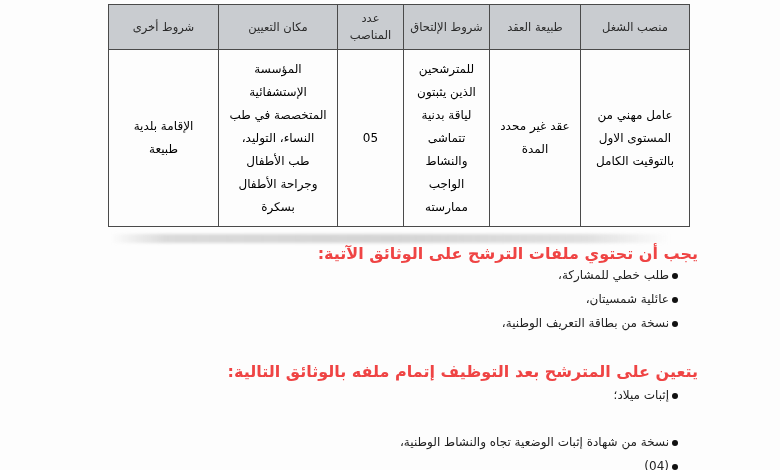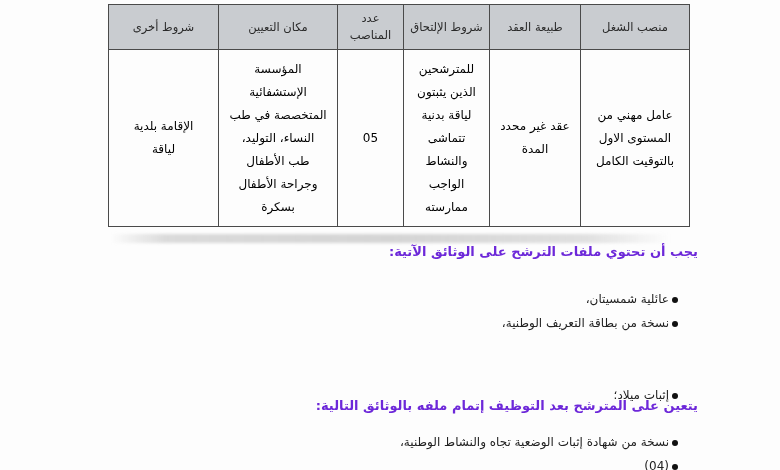--- a/index.html
+++ b/index.html
@@ -67,22 +67,22 @@
     }
 
     .section {
       position: absolute;
       right: 82px;
       direction: rtl;
       text-align: right;
     }
     .heading {
       font-weight: bold;
-      font-size: 13px;
-      color: #6d28d9;
+      font-size: 16px;
+      color: #ef4444;
       white-space: nowrap;
     }
     .bullet-item {
       position: absolute;
       right: 102px;
       direction: rtl;
       font-size: 12px;
       color: #222;
       white-space: nowrap;
     }
@@ -135,37 +135,40 @@
 الواجب ممارسته</span></td>
         <td class="c-count"><span class="cell-text">05</span></td>
         <td class="c-place"><span class="cell-text">المؤسسة
 الإستشفائية
 المتخصصة في طب
 النساء، التوليد،
 طب الأطفال
 وجراحة الأطفال
 بسكرة</span></td>
         <td class="c-other"><span class="cell-text">الإقامة بلدية
-لياقة</span></td>
+طبيعة</span></td>
       </tr>
     </tbody>
   </table>
 
   <div class="smudge"></div>
 
   <div class="section heading" style="top:244px;">يجب أن تحتوي ملفات الترشح على الوثائق الآتية:</div>
 
+  <div class="bullet-item" style="top:268px;">
+    <span class="bullet-dot"></span><span>طلب خطي للمشاركة،</span>
+  </div>
   <div class="bullet-item" style="top:292px;">
     <span class="bullet-dot"></span><span>عائلية شمسيتان،</span>
   </div>
   <div class="bullet-item" style="top:316px;">
     <span class="bullet-dot"></span><span>نسخة من بطاقة التعريف الوطنية،</span>
   </div>
 
-  <div class="section heading" style="top:362px;margin-top:36px;">يتعين على المترشح بعد التوظيف إتمام ملفه بالوثائق التالية:</div>
+  <div class="section heading" style="top:362px;">يتعين على المترشح بعد التوظيف إتمام ملفه بالوثائق التالية:</div>
 
   <div class="bullet-item" style="top:388px;">
     <span class="bullet-dot"></span><span>إثبات ميلاد؛</span>
   </div>
   <div class="bullet-item" style="top:435px;">
     <span class="bullet-dot"></span><span>نسخة من شهادة إثبات الوضعية تجاه والنشاط الوطنية،</span>
   </div>
   <div class="bullet-item" style="top:459px;">
     <span class="bullet-dot"></span><span>(04)</span>
   </div>

